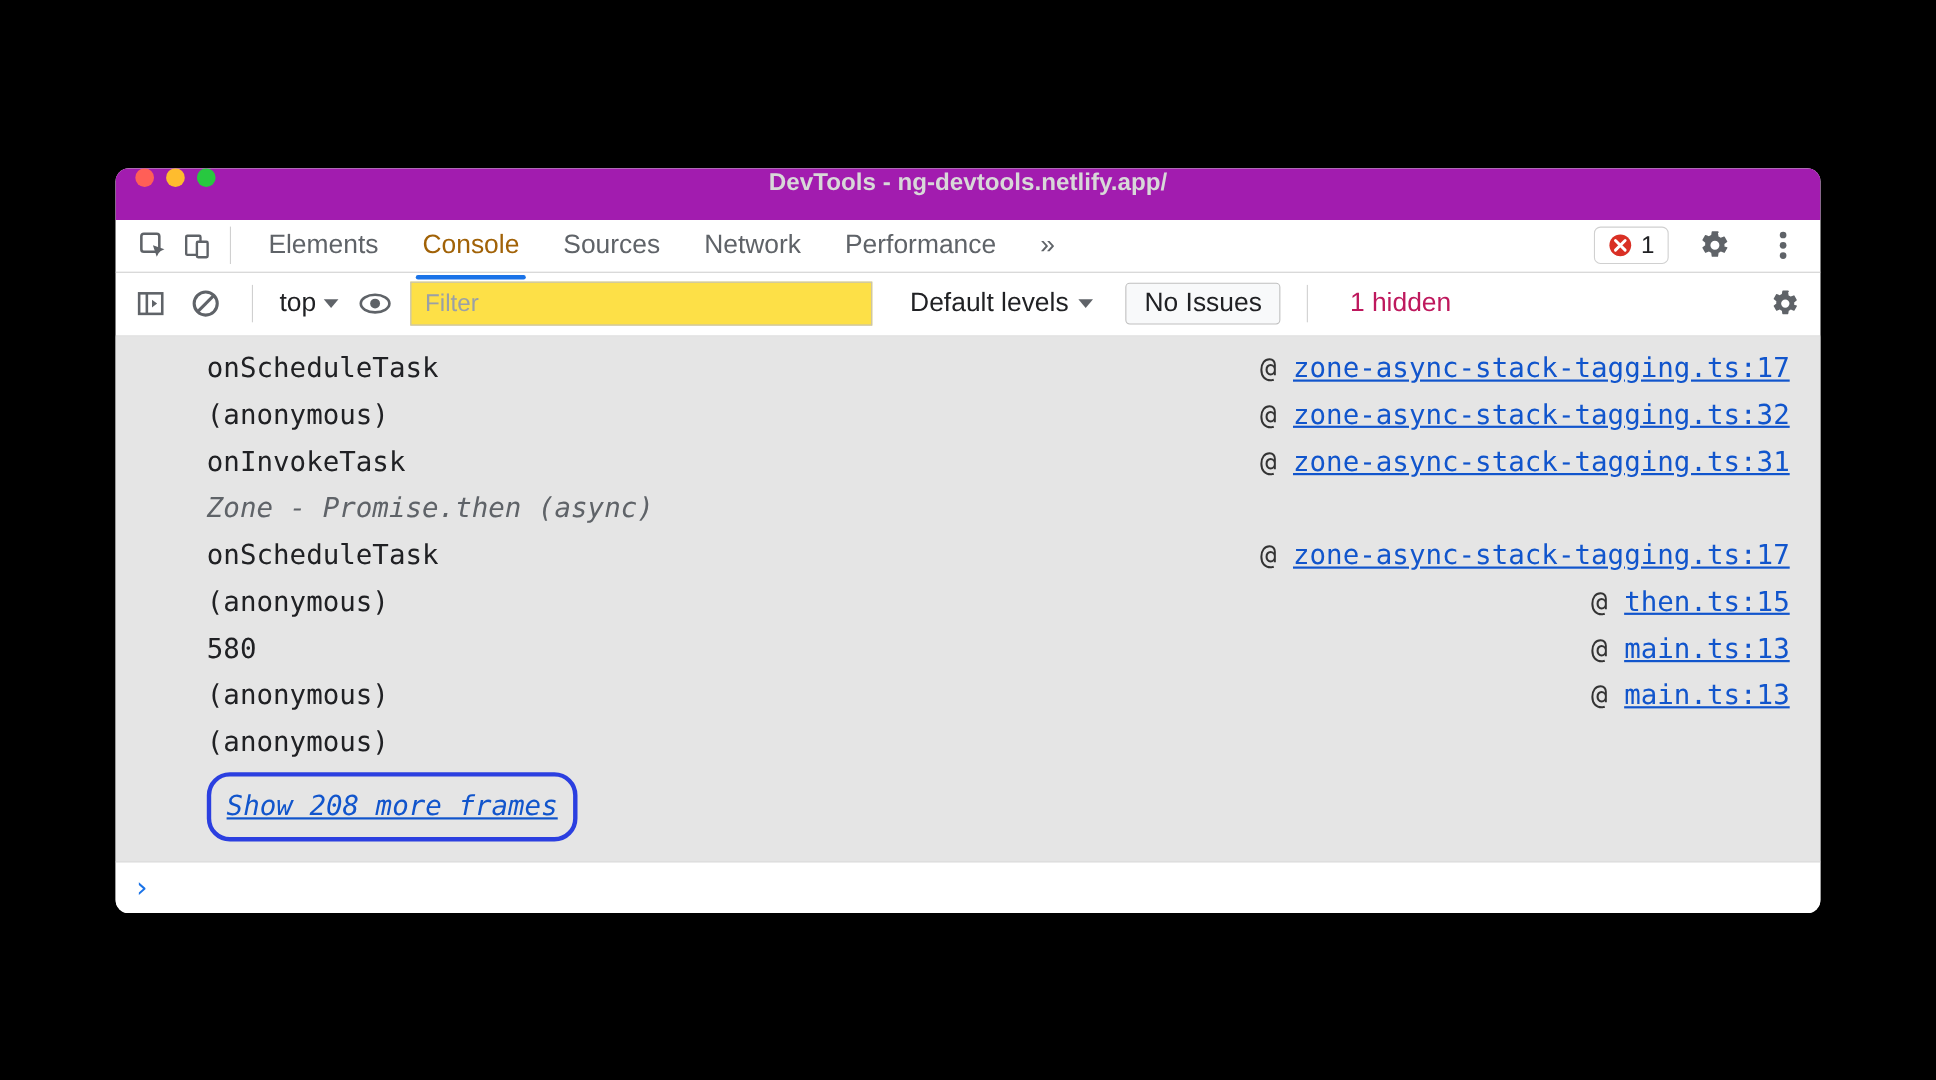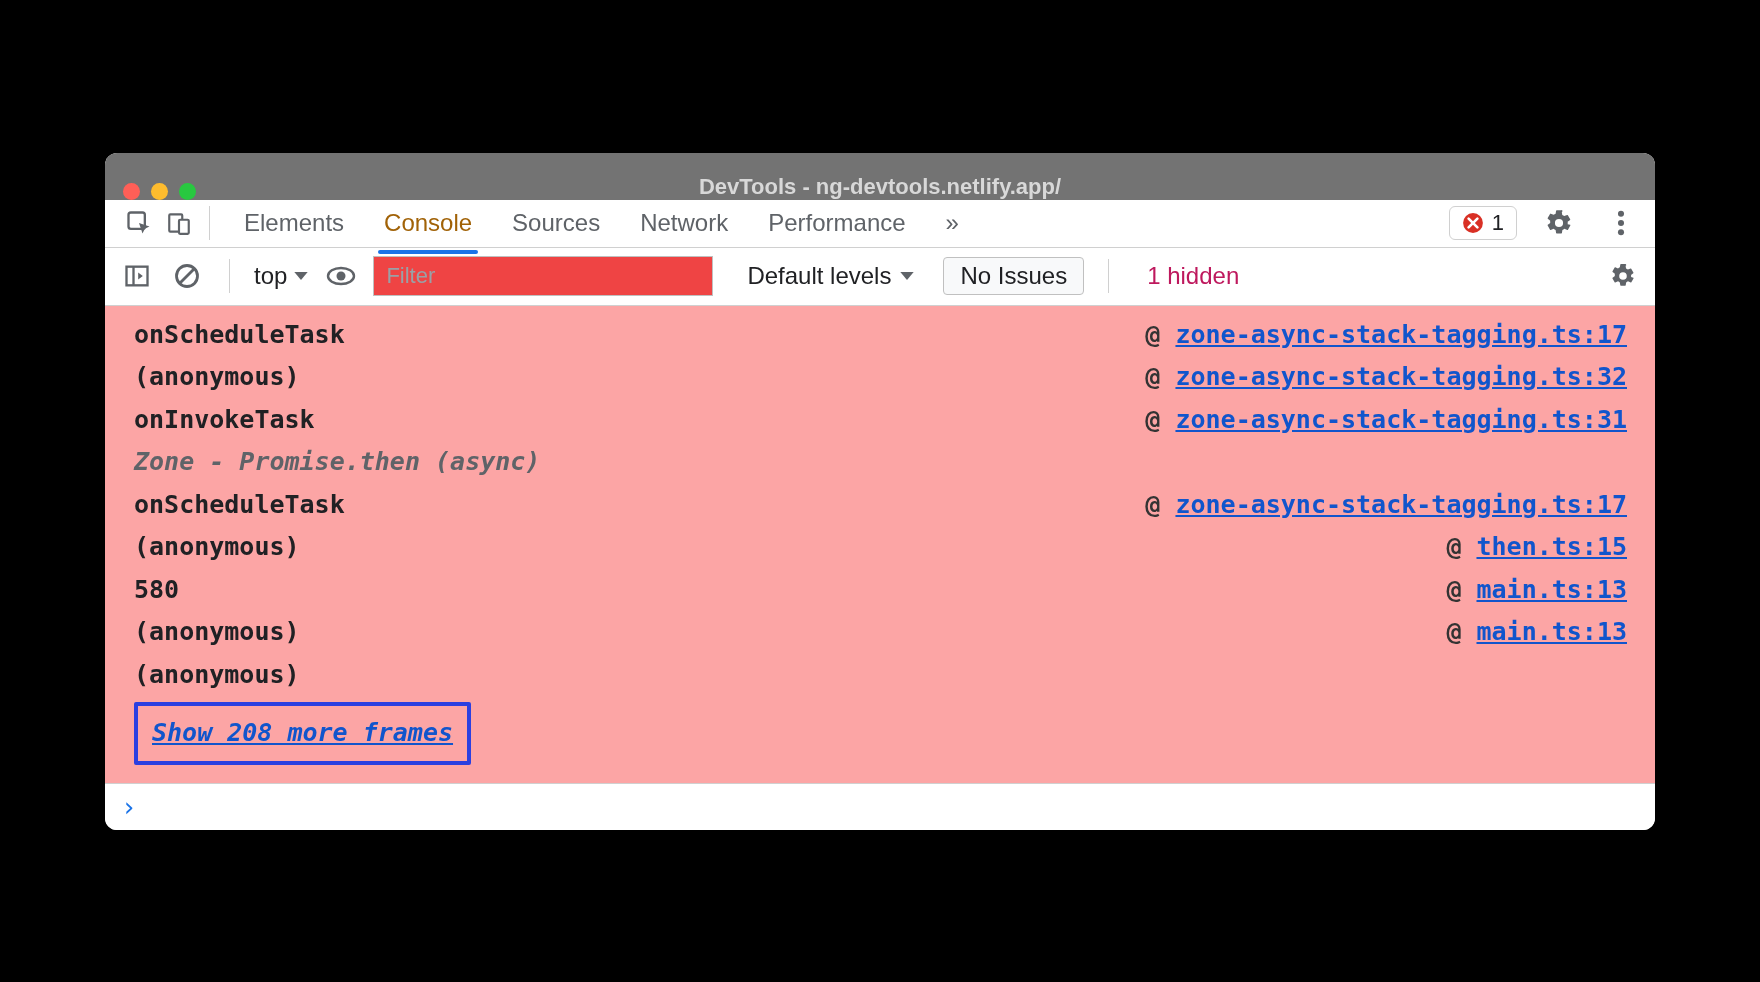--- a/index.html
+++ b/index.html
@@ -14,23 +14,23 @@
   }
   .window {
     width: 1550px;
     background: #fff;
     border-radius: 12px;
     overflow: hidden;
     box-shadow: 0 30px 80px rgba(0,0,0,0.6);
   }
   .titlebar {
     height: 47px;
-    background: #737373;
-    display: flex;
-    align-items: flex-end;
+    background: #a21caf;
+    display: flex;
+    align-items: flex-start;
     position: relative;
   }
   .traffic-lights {
     display: flex;
     gap: 11px;
     padding-left: 18px;
   }
   .light { width: 17px; height: 17px; border-radius: 50%; }
   .light.red { background: #ff5f57; }
   .light.yellow { background: #febc2e; }
@@ -81,59 +81,58 @@
     display: flex;
     align-items: center;
     padding: 0 14px;
     gap: 14px;
     color: #5f6368;
     font-size: 24px;
   }
   .filterbar .icon-btn { width: 36px; height: 36px; display:flex; align-items:center; justify-content:center; }
   .context-select { display: flex; align-items: center; gap: 6px; color: #202124; }
   .filter-input {
-    height: 40px; width: 340px;
+    height: 40px; width: 420px;
     border: 1px solid #c0c0c0;
     font-size: 22px;
     padding: 0 12px;
     color: #333;
-    background: #ef4444;
+    background: #fde047;
   }
   .filter-input::placeholder { color: #9aa0a6; }
   .levels-select { display: flex; align-items: center; gap: 8px; color: #202124; margin-left: 20px; }
   .issues-btn {
     border: 1px solid #c0c0c0; background: #f8f9fa;
     padding: 4px 16px; font-size: 24px; color: #202124;
     border-radius: 4px; margin-left: 14px;
   }
   .hidden-count { color: #be185d; margin-left: 14px; }
   .console-body {
-    background: #fca5a5;
-    padding: 8px 28px 18px 29px;
+    background: #e5e5e5;
+    padding: 8px 28px 18px 83px;
     font-family: ui-monospace, Menlo, Consolas, monospace;
     font-size: 25px;
     line-height: 1.7;
     color: #202124;
-    font-weight: bold;
   }
   .stack-row {
     display: flex;
     justify-content: space-between;
     align-items: baseline;
   }
   .stack-fn { white-space: pre; }
   .stack-src { white-space: nowrap; }
   .at { color: #333; }
   .src-link { color: #1155cc; text-decoration: underline; cursor: pointer; }
   .async-label { font-style: italic; color: #5f6368; }
   .show-more-wrap { margin-top: 6px; }
   .show-more {
     display: inline-block;
     border: 4px solid #2b3fe0;
-    border-radius: 2px;
+    border-radius: 21px;
     padding: 6px 14px;
   }
   .show-more a {
     color: #1155cc; text-decoration: underline;
     font-style: italic; cursor: pointer;
     font-family: ui-monospace, Menlo, Consolas, monospace;
     white-space: pre;
   }
   .prompt-line {
     border-top: 1px solid #d0d0d0;

